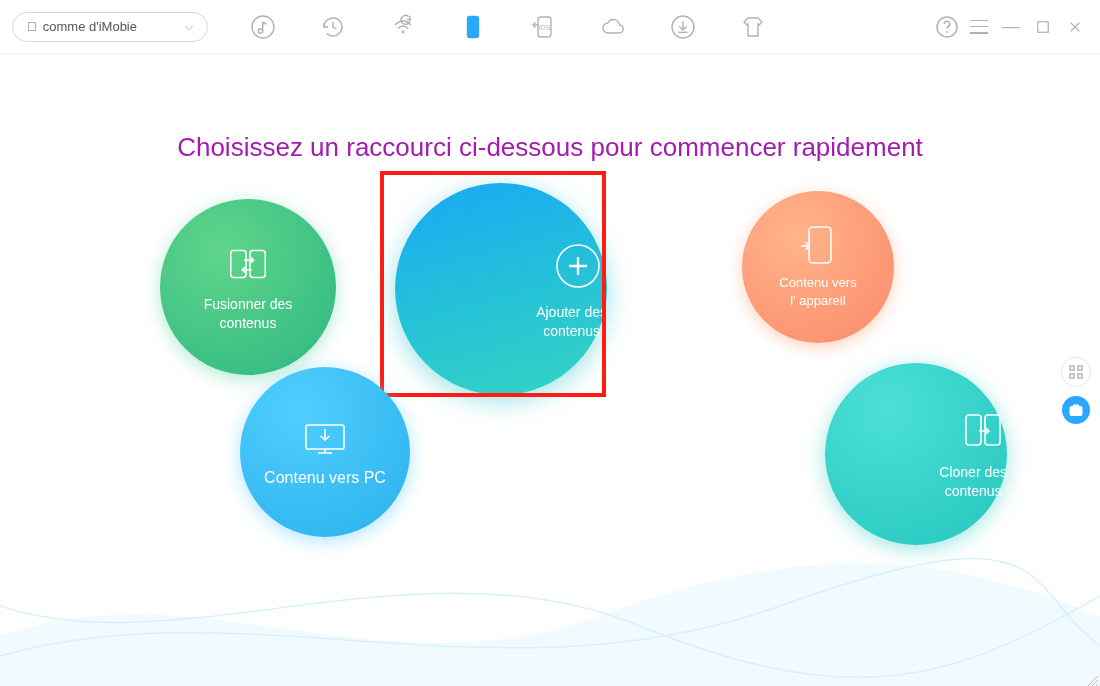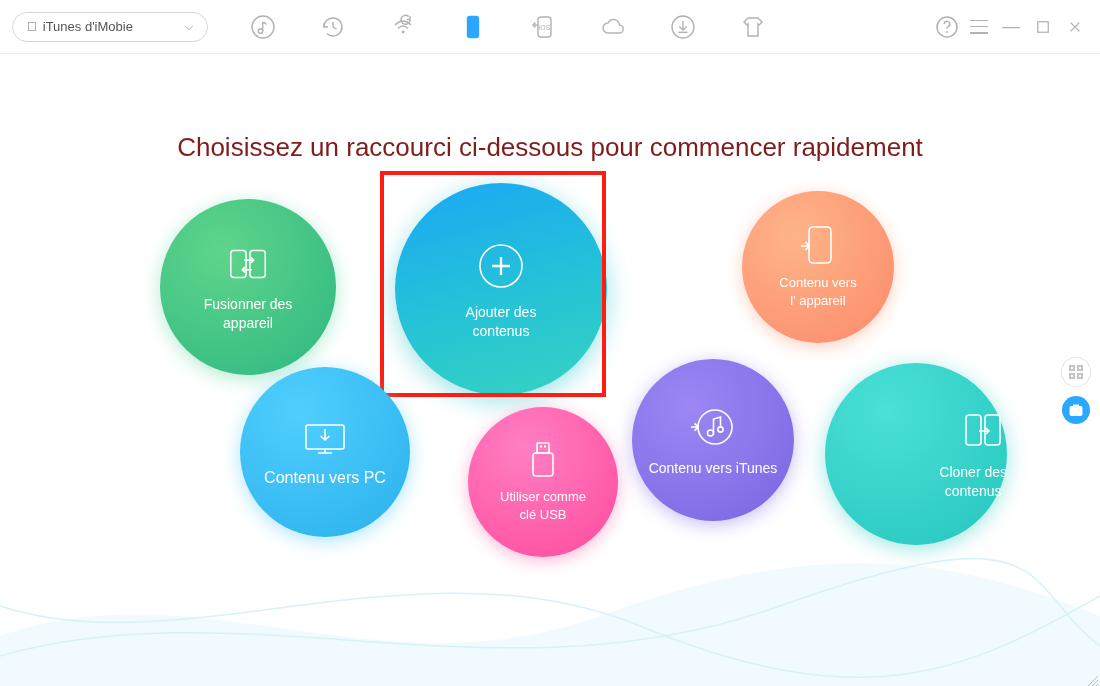--- a/index.html
+++ b/index.html
@@ -44,21 +44,21 @@
   .win-btns { display:flex; align-items:center; gap: 6px; color:#b2b2b2; }
   .win-btns .hb { width:26px; height:26px; display:flex; align-items:center; justify-content:center; cursor:pointer; }
   .help-circle svg { width:24px; height:24px; stroke:#b2b2b2; fill:none; stroke-width:1.5; }
   .menu-lines { width:18px; height:14px; display:flex; flex-direction:column; justify-content:space-between; }
   .menu-lines span { display:block; height:1.5px; background:#b2b2b2; }
 
   
   .heading {
     text-align:center;
     font-size: 26px;
-    color:#7f1d1d;
+    color:#a21caf;
     font-weight: 400;
     margin-top: 78px;
   }
 
   
   .canvas { position: relative; width:100%; height: 520px; }
   .circle {
     position:absolute;
     border-radius:50%;
     display:flex; flex-direction:column;
@@ -75,20 +75,21 @@
   
   .c-fus { left:160px; top:36px; width:176px; height:176px;
     background: radial-gradient(circle at 35% 30%, #5fd58a, #2db783); box-shadow:0 4px 18px rgba(84,210,150,.45);
     font-size:14px;
   }
   
   .c-add { left:395px; top:20px; width:212px; height:212px;
     background: linear-gradient(165deg,#1aa8f5 0%, #25c3d6 55%, #36d3c1 100%);
     box-shadow:0 6px 24px rgba(54,200,210,.5);
     font-size:14px;
+    align-items:flex-end;
   }
   .highlight-box {
     position:absolute; left:380px; top:8px; width:226px; height:226px;
     border: 4px solid #ff1d13; pointer-events:none;
   }
   
   .c-dev { left:742px; top:28px; width:152px; height:152px;
     background: radial-gradient(circle at 35% 30%, #ffb489, #fb8a6a);
     box-shadow:0 4px 16px rgba(252,152,112,.45);
   }
@@ -136,21 +137,21 @@
   .grip { position:absolute; right:2px; bottom:2px; width:12px; height:12px; color:#b0b0b0; }
   .grip svg { width:12px; height:12px; }
 </style>
 </head>
 <body>
 
 <div class="toolbar">
   <div class="device-pill">
     <span style="display:flex;align-items:center;">
       <span class="apple"></span>
-      <span>iTunes d'iMobie</span>
+      <span>comme d'iMobie</span>
     </span>
     <span style="color:#a9a9a9;font-size:11px;">⌵</span>
   </div>
 
   <div class="toolbar-icons">
     <div class="tb-icon">
       <svg viewBox="0 0 26 26">
           <circle cx="13" cy="13" r="11"></circle>
           <circle cx="10.5" cy="17" r="2.2"></circle>
           <path d="M12.7 17 V8.5 q2.4 -0.4 3.4 2"></path>
@@ -246,21 +247,21 @@
       <svg viewBox="0 0 48 48">
           <rect x="6" y="10" width="16" height="28" rx="3"></rect>
           <rect x="26" y="10" width="16" height="28" rx="3"></rect>
           <path d="M20 20 h10"></path>
           <polyline points="27,17 30,20 27,23"></polyline>
           <path d="M28 30 h-10"></path>
           <polyline points="21,27 18,30 21,33"></polyline>
         </svg>
     </div>
     <div class="c-label">Fusionner des
-appareil</div>
+contenus</div>
   </div>
 
   <div class="circle c-add">
     <div class="ic" style="width:58px;height:58px;">
       <svg viewBox="0 0 58 58">
           <path d="M29 8 a21 21 0 0 1 21 21"></path>
           <path d="M50 29 a21 21 0 0 1 -21 21"></path>
           <path d="M29 50 a21 21 0 0 1 -21 -21"></path>
           <path d="M8 29 a21 21 0 0 1 21 -21"></path>
           <path d="M29 20 v18 M20 29 h18" stroke-width="2.3"></path>
@@ -288,46 +289,21 @@
       <svg viewBox="0 0 50 44">
           <rect x="6" y="10" width="38" height="24" rx="2"></rect>
           <path d="M18 38 h14 M25 34 v4"></path>
           <path d="M25 14 v11"></path>
           <polyline points="20.6,21 25,25 29.4,21"></polyline>
         </svg>
     </div>
     <div class="c-label">Contenu vers PC</div>
   </div>
 
-  <div class="circle c-usb">
-    <div class="ic" style="width:30px;height:40px;">
-      <svg viewBox="0 0 30 40">
-          <rect x="9" y="3" width="12" height="10" rx="1"></rect>
-          <rect x="5" y="13" width="20" height="23" rx="3"></rect>
-          <rect x="12" y="5.5" width="2" height="2" fill="#fff" stroke="none"></rect>
-          <rect x="16" y="5.5" width="2" height="2" fill="#fff" stroke="none"></rect>
-        </svg>
-    </div>
-    <div class="c-label">Utiliser comme
-clé USB</div>
-  </div>
-
-  <div class="circle c-itn">
-    <div class="ic" style="width:48px;height:48px;">
-      <svg viewBox="0 0 48 48">
-          <circle cx="26" cy="24" r="17"></circle>
-          <circle cx="21.5" cy="30" r="3"></circle>
-          <path d="M24.5 30 V16 l7 -2 v11"></path>
-          <circle cx="31.5" cy="26.5" r="2.6"></circle>
-          <path d="M9 24 H2"></path>
-          <polyline points="5.6,20.4 9,24 5.6,27.6"></polyline>
-        </svg>
-    </div>
-    <div class="c-label">Contenu vers iTunes</div>
-  </div>
+
 
   <div class="circle c-cln">
     <div class="ic" style="width:48px;height:48px;">
       <svg viewBox="0 0 48 48">
           <rect x="7" y="8" width="15" height="30" rx="3"></rect>
           <rect x="26" y="8" width="15" height="30" rx="3"></rect>
           <path d="M20 24 h10"></path>
           <polyline points="27,21 30,24 27,27"></polyline>
         </svg>
     </div>

